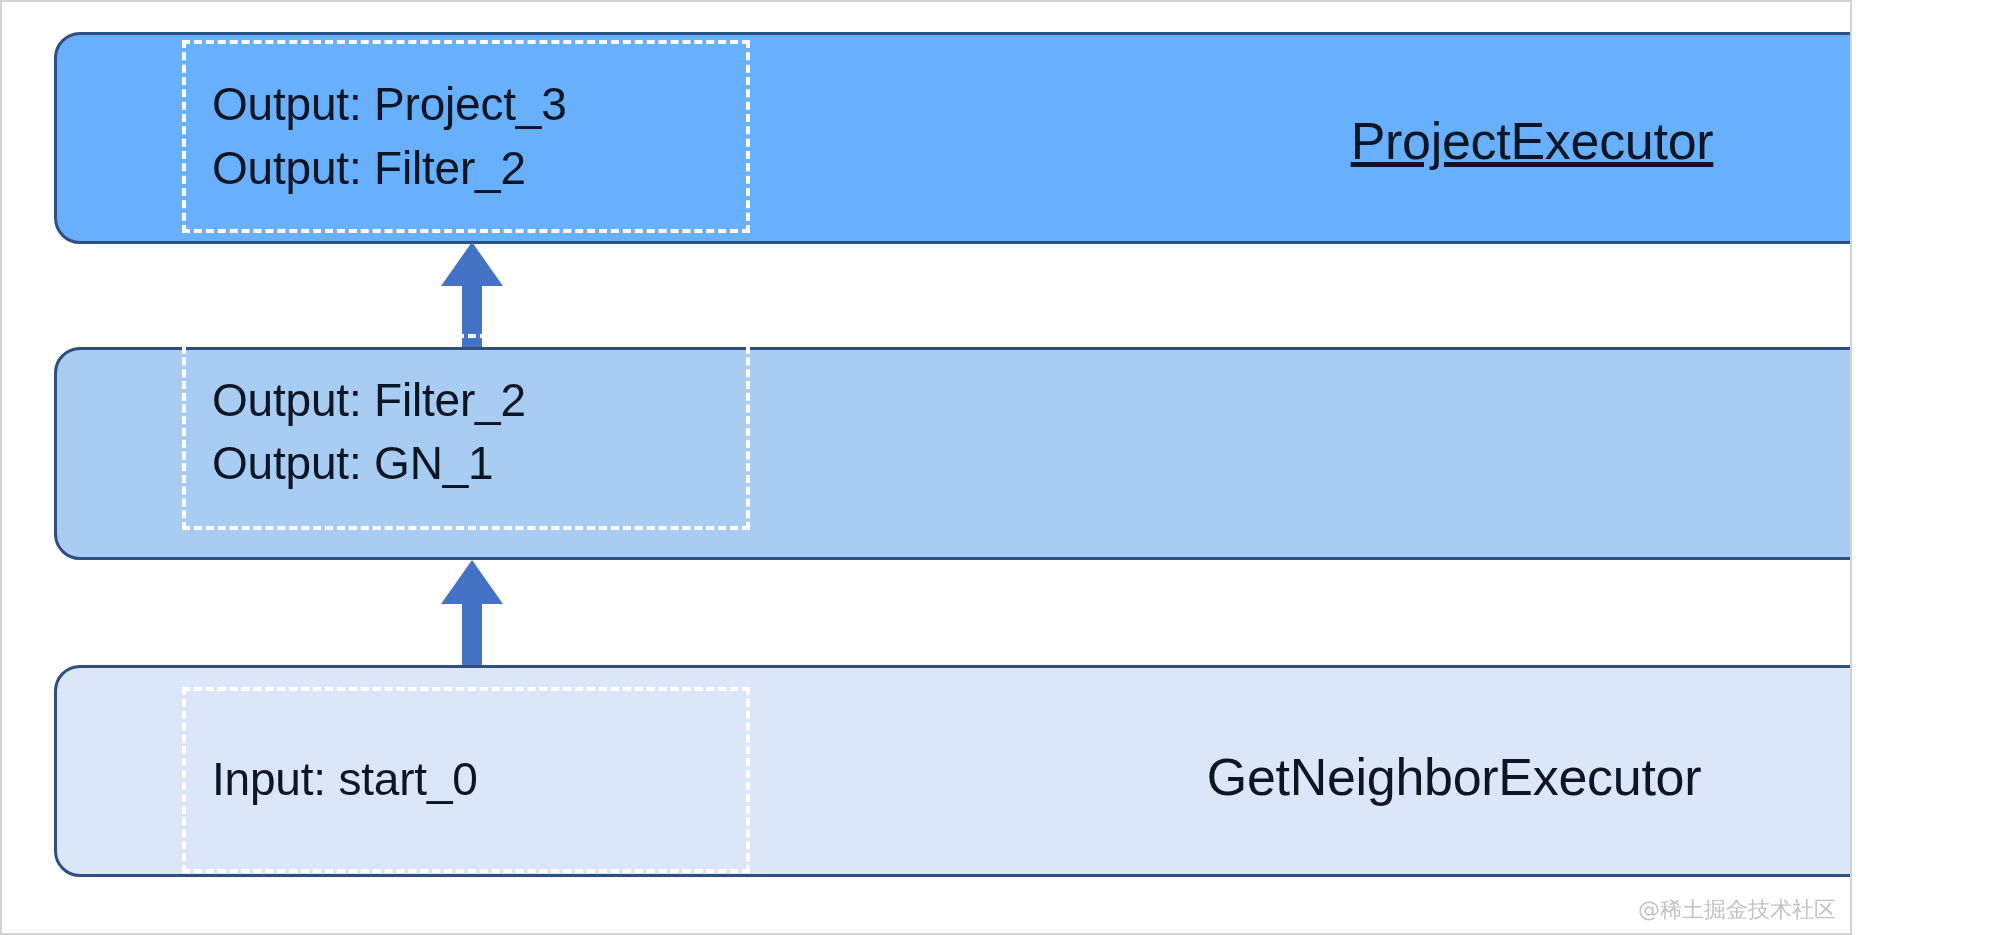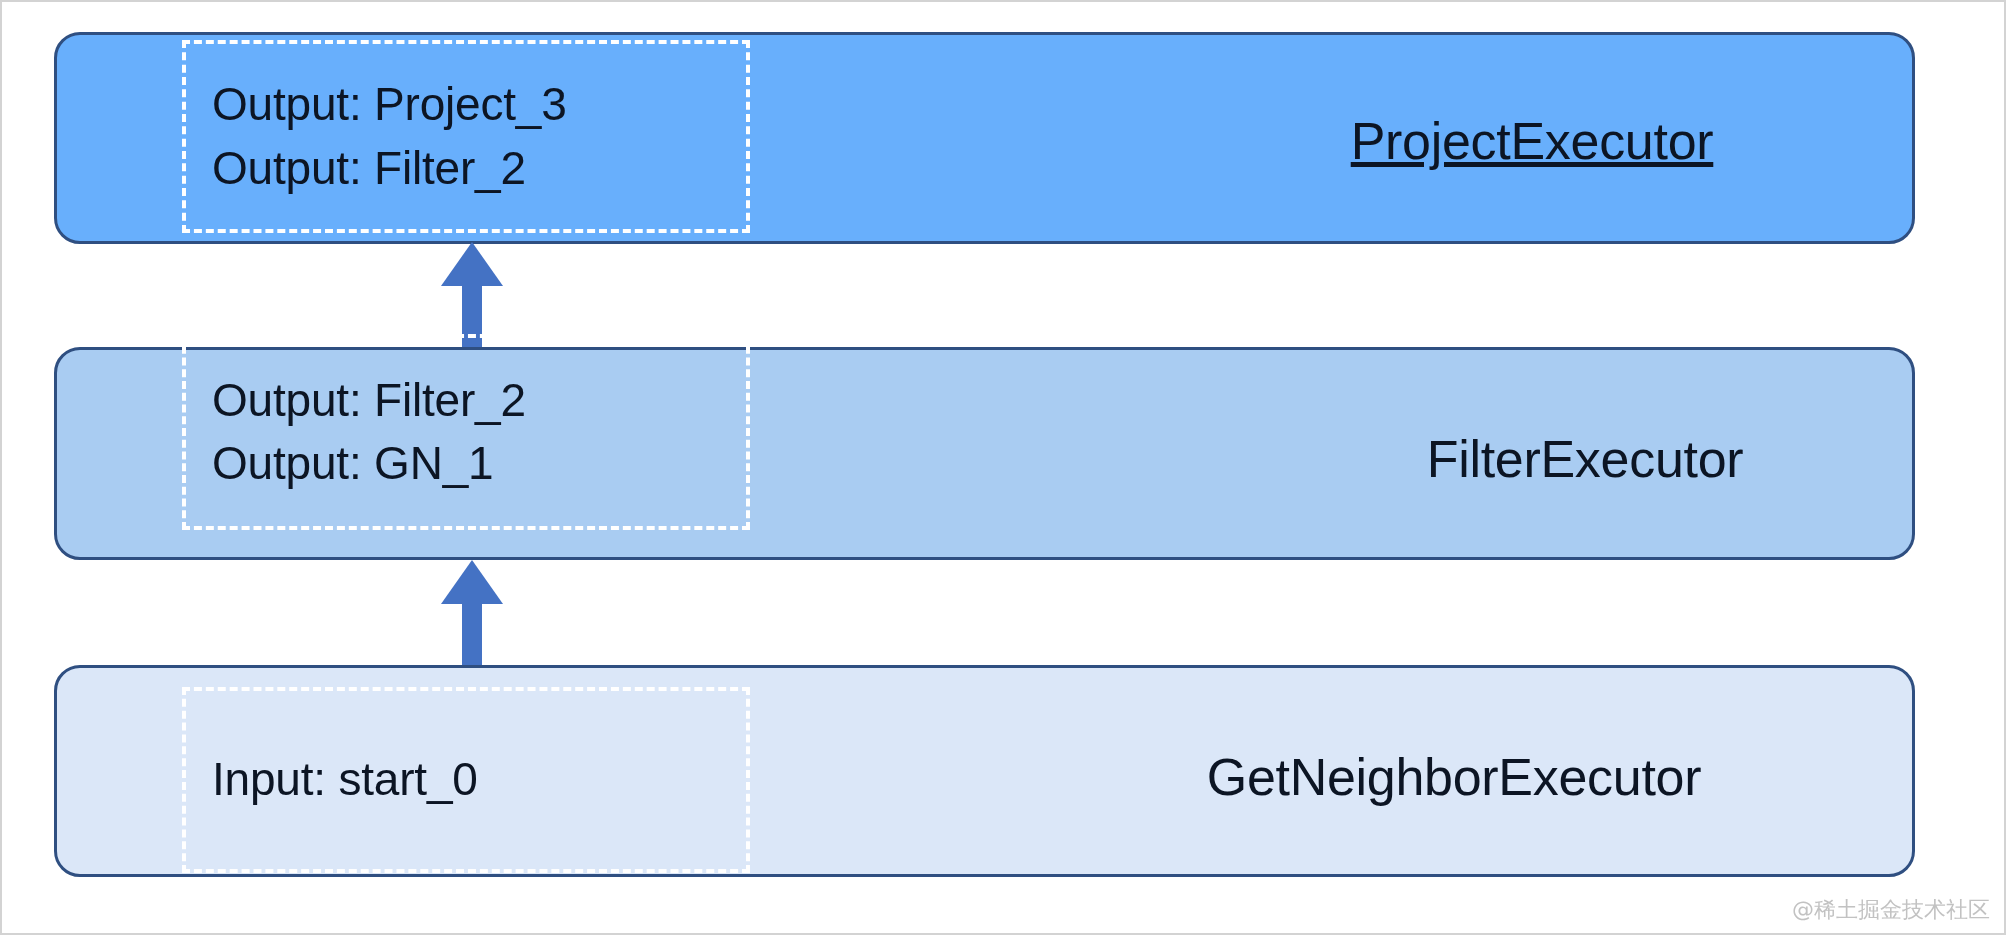--- a/index.html
+++ b/index.html
@@ -7,21 +7,21 @@
     margin: 0;
     padding: 0;
     background: #ffffff;
   }
   body {
     font-family: "Liberation Sans", sans-serif;
   }
 
   #canvas {
     position: relative;
-    width: 2006px;
+    width: 1852px;
     height: 935px;
     background: #ffffff;
     border: 2px solid #d3d3d3;
     box-sizing: border-box;
     overflow: hidden;
   }
 
   
   .exec-box {
     position: absolute;
@@ -108,21 +108,20 @@
   </div>
 
   <div class="exec-box level-filter" style="left:52px; top:345px; width:1861px; height:213px;">
   </div>
 
   <div class="io-block" style="left:180px; top:332px; width:568px; height:196px;">
     <div class="io-line">Output: Filter_2</div>
     <div class="io-line">Output: GN_1</div>
   </div>
 
-  <div class="exec-name" style="left:1583px; top:457px;">FilterExecutor</div>
 
   <div class="arrow" style="left:415px; top:556px; width:110px; height:110px;">
     <svg width="110" height="110" viewBox="0 0 110 110" xmlns="http://www.w3.org/2000/svg">
       <g>
         <polygon points="55,2 86,46 24,46" fill="#4472C4"></polygon>
         <rect x="45" y="44" width="20" height="68" fill="#4472C4"></rect>
       </g>
     </svg>
   </div>
 

